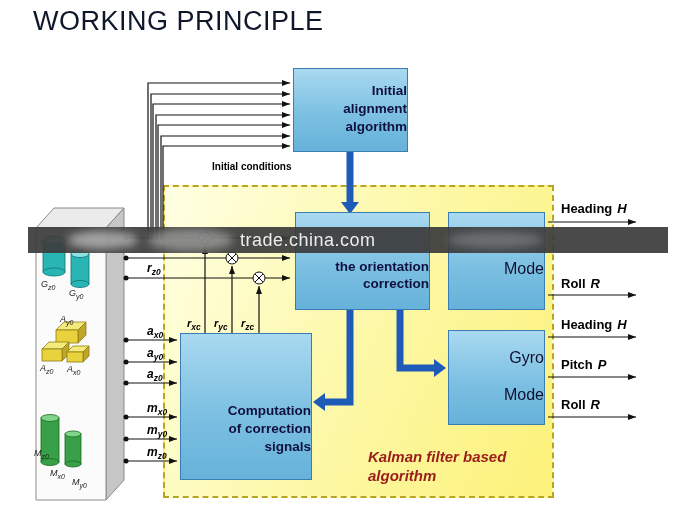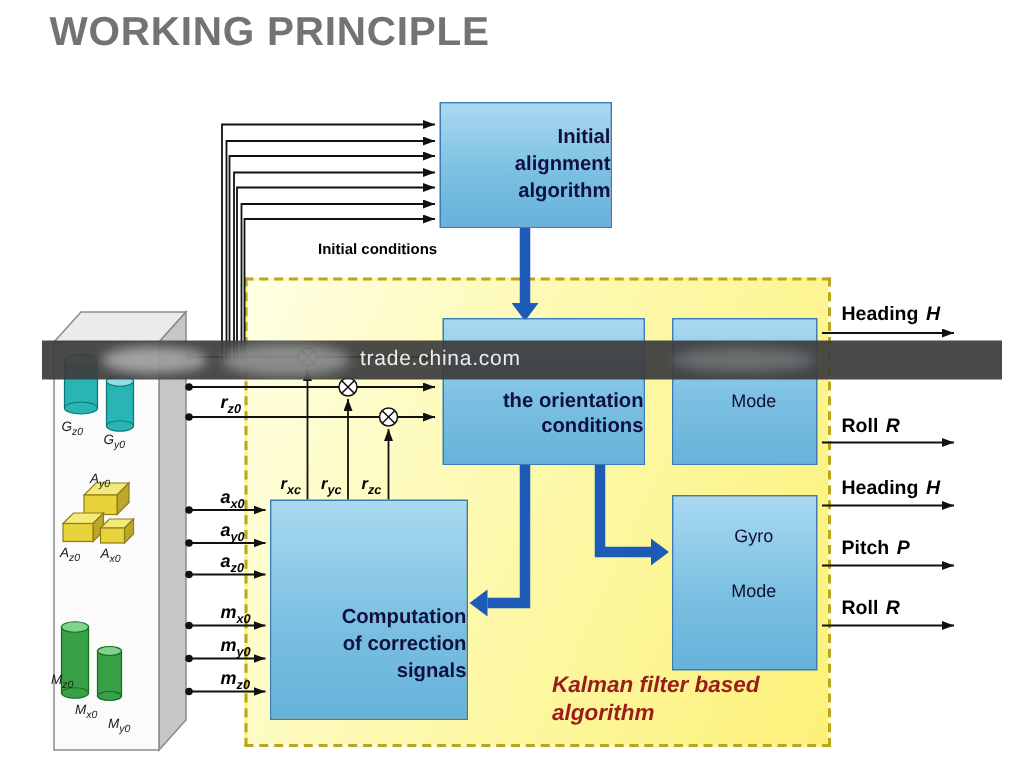--- a/index.html
+++ b/index.html
@@ -1,44 +1,44 @@
 <!DOCTYPE html>
 <html><head>
 <meta charset="utf-8">
 <style>
   *{margin:0;padding:0;box-sizing:border-box}
   body{background:#fff;font-family:"Liberation Sans","DejaVu Sans",sans-serif}
   .stage{position:relative;width:689px;height:514px;background:#fff;overflow:hidden}
-  .title{position:absolute;left:33px;top:6px;font-size:27px;font-weight:700;color:#737373;letter-spacing:.5px;z-index:5}
+  .title{position:absolute;left:33px;top:6px;font-size:27px;font-weight:400;color:#0f172a;letter-spacing:.5px;z-index:5}
   .area{position:absolute;left:163px;top:185px;width:391px;height:313px;border:2px dashed #b9a520;
         background:linear-gradient(115deg,#ffffe4 0%,#fdf9ae 45%,#fcf178 100%);z-index:1}
   svg.wires{position:absolute;left:0;top:0;z-index:2}
   .w{fill:none;stroke:#111;stroke-width:1.2}
   .box{position:absolute;z-index:3;background:linear-gradient(180deg,#a9d9f0 0%,#7cc0e2 55%,#66b2da 100%);
        border:1.5px solid #3b7cb4;color:#10103f;font-weight:bold;font-size:13.5px;text-align:right}
   .box .bl{display:block}
-  .box.plain{font-weight:400;font-size:12px;text-align:center;color:#101030}
+  .box.plain{font-weight:400;font-size:16px;text-align:right;color:#101030}
   #box-init{left:293px;top:68px;width:115px;height:84px;padding-top:13px;line-height:18px}
   #box-orient{left:295px;top:212px;width:135px;height:98px;padding-top:45px;line-height:17px}
   #box-mode{left:448px;top:212px;width:97px;height:98px;padding:47px 0 0 12px}
-  #box-gyro{left:448px;top:330px;width:97px;height:117px;padding:8px 0 0 12px;line-height:37px}
+  #box-gyro{left:448px;top:330px;width:97px;height:95px;padding:8px 0 0 12px;line-height:37px}
   #box-comp{left:180px;top:333px;width:132px;height:147px;padding-top:68px;line-height:18px}
   .note{position:absolute;z-index:4;font-weight:bold;font-size:10px;color:#000}
   #initial-conditions{left:212px;top:161px}
   .kalman{position:absolute;left:368px;top:447px;width:186px;z-index:4;text-align:left;color:#9b1c1c;
           font-weight:bold;font-style:italic;font-size:15px;line-height:19px}
   .kalman .bl{display:block}
   .sig{position:absolute;z-index:4;font-size:12px;font-weight:bold;font-style:italic;color:#000;white-space:nowrap}
   .sig sub{font-size:8.5px}
   .slab{position:absolute;z-index:4;font-size:9px;font-style:italic;color:#1a1a1a;white-space:nowrap}
   .slab sub{font-size:7px}
   .out{position:absolute;left:561px;z-index:4;font-size:13px;font-weight:bold;color:#000;white-space:nowrap}
   .out .var{font-style:italic;margin-left:5px}
   .watermark{position:absolute;left:28px;top:227px;width:640px;height:26px;background:rgba(60,60,60,.93);z-index:10;overflow:hidden}
-  .wm-text{position:absolute;left:212px;top:3px;font-size:14px;color:#ececec;letter-spacing:.5px}
+  .wm-text{position:absolute;left:212px;top:3px;font-size:18px;color:#ececec;letter-spacing:.5px}
   .blob{position:absolute;border-radius:50%;filter:blur(4px)}
   .b1{left:40px;top:4px;width:70px;height:18px;background:rgba(235,235,235,.55)}
   .b2{left:120px;top:2px;width:85px;height:22px;background:rgba(205,205,205,.5)}
   .b3{left:420px;top:5px;width:95px;height:16px;background:rgba(160,160,160,.45)}
 </style>
 </head>
 <body>
 
 <div class="stage">
 
@@ -159,21 +159,21 @@
   </svg>
 
   <div class="box" id="box-init">
     <span class="bl">Initial</span>
     <span class="bl">alignment</span>
     <span class="bl">algorithm</span>
   </div>
 
   <div class="box" id="box-orient">
     <span class="bl">the orientation</span>
-    <span class="bl">conditions</span>
+    <span class="bl">correction</span>
   </div>
 
   <div class="box plain" id="box-mode">
     <span class="bl">Mode</span>
   </div>
 
   <div class="box plain" id="box-gyro">
     <span class="bl">Gyro</span>
     <span class="bl">Mode</span>
   </div>

